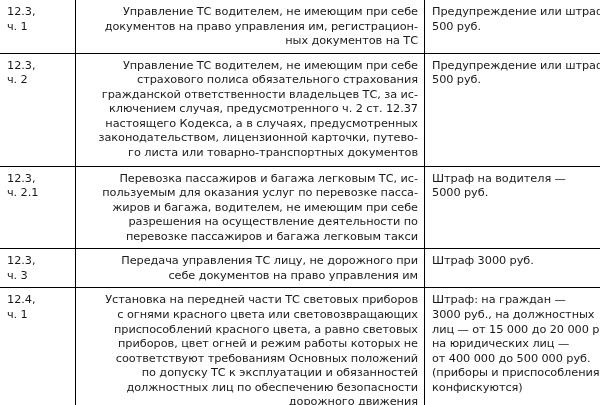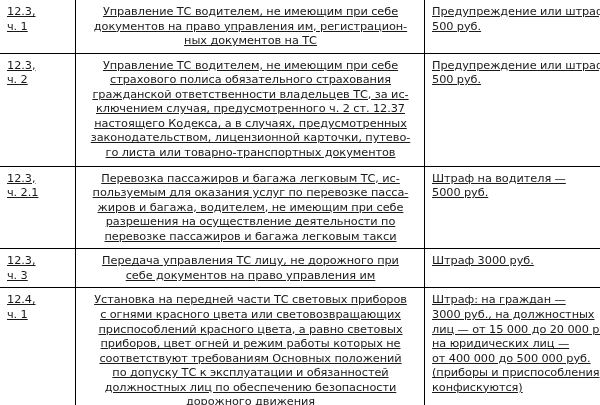--- a/index.html
+++ b/index.html
@@ -23,21 +23,20 @@
   }
 
   .penalty-table td {
     border: 1px solid #000000;
     vertical-align: top;
     padding: 5px 6px 4px 7px;
     font-size: 11.3px;
     line-height: 14.55px;
     letter-spacing: -0.05px;
     word-spacing: -0.1px;
-    text-decoration: underline;
   }
 
   
   .penalty-table tr:first-child td { border-top: none; }
   .penalty-table tr:last-child td { border-bottom: none; }
   .penalty-table td.col-article { border-left: none; }
   .penalty-table td.col-penalty { border-right: none; }
 
   .col-article {
     width: 62px;
@@ -47,21 +46,21 @@
     width: 335px;
   }
   .col-penalty {
     width: 203px;
     white-space: pre-line;
   }
 
   .col-description .cell-text {
     display: block;
     white-space: pre-line;
-    text-align: center;
+    text-align: right;
   }
 
   
   .row-1 { height: 50px; }
   .row-2 { height: 113px; }
   .row-3 { height: 80px; }
   .row-4 { height: 36px; }
   .row-5 { height: 126px; }
 </style>
 </head>

